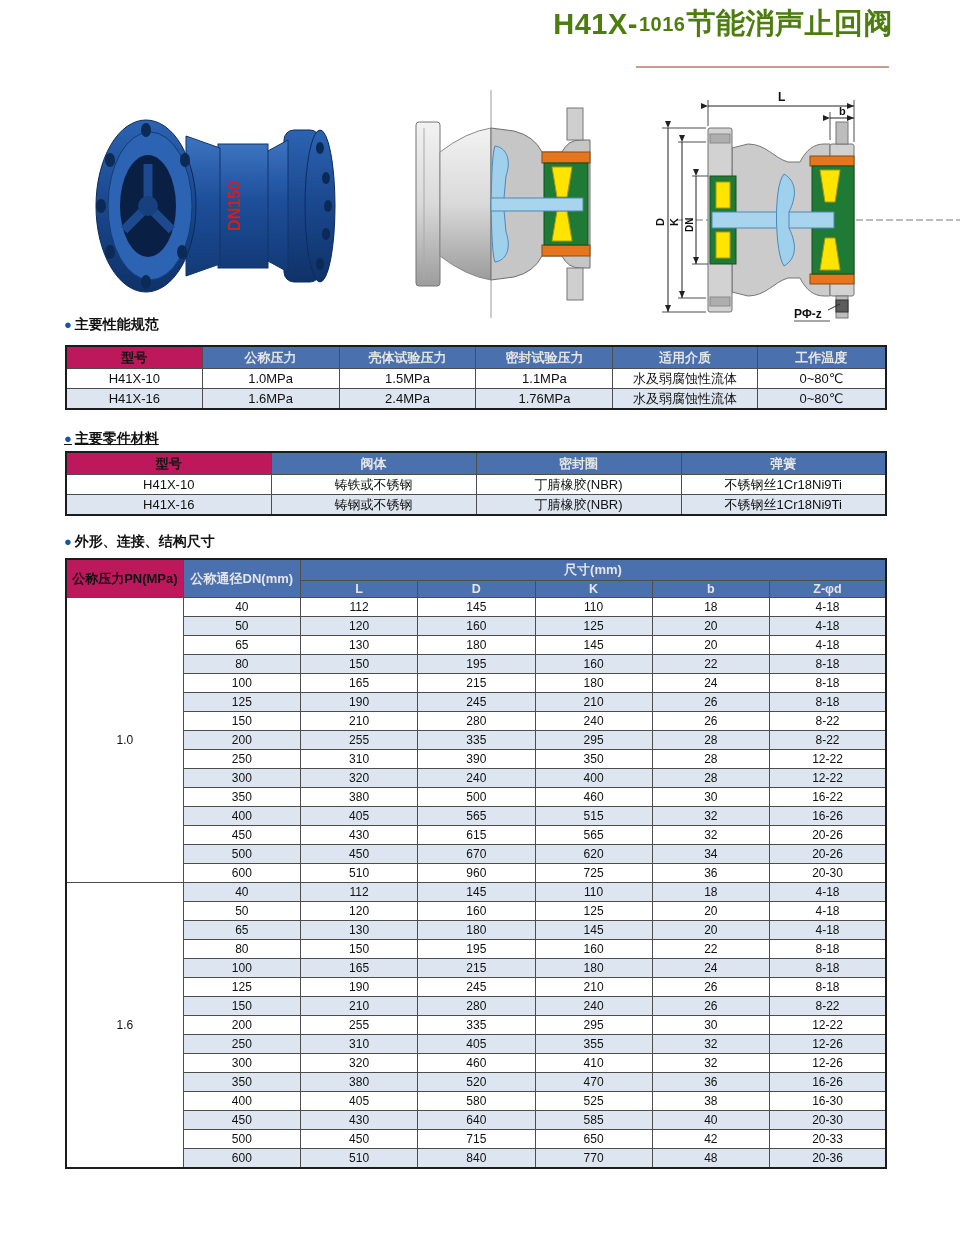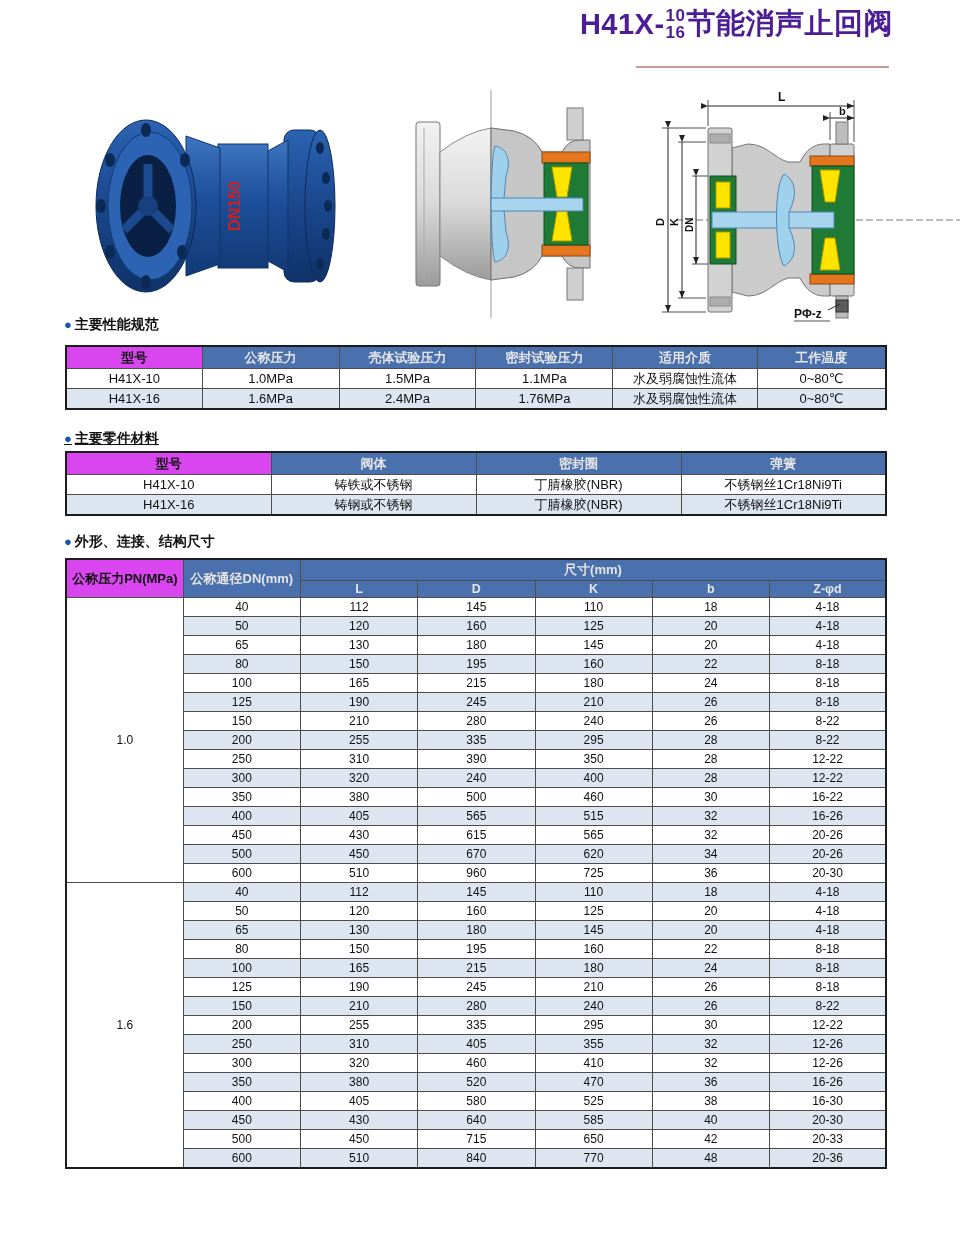--- a/index.html
+++ b/index.html
@@ -1,36 +1,36 @@
 <!DOCTYPE html>
 <html><head>
 <meta charset="utf-8">
 <style>
   html,body{margin:0;padding:0;background:#fff;}
   .page{position:relative;width:971px;height:1241px;background:#ffffff;overflow:hidden;
         font-family:"Liberation Sans","DejaVu Sans",sans-serif;color:#111;}
 
   
   .title{position:absolute;top:4px;right:78px;display:flex;align-items:center;
-         font-size:29px;font-weight:bold;letter-spacing:0.5px;color:#4c1d95;}
-  .frac{display:inline-flex;flex-direction:column;align-items:center;line-height:1;
-        font-size:17px;font-weight:bold;margin:0 1px;}
+         font-size:29px;font-weight:bold;letter-spacing:0.5px;color:#4d7c0f;}
+  .frac{display:inline-flex;flex-direction:row;align-items:center;line-height:1;
+        font-size:20px;font-weight:bold;margin:0 1px;}
   .title-rule{position:absolute;top:66px;left:636px;width:253px;height:2px;background:#c79a92;}
 
   
   .sec{position:absolute;left:64px;font-size:14px;font-weight:bold;color:#121212;}
   .sec .bullet{color:#1156a8;margin-right:3px;font-size:13px;}
 
   
   table{border-collapse:collapse;table-layout:fixed;position:absolute;left:65px;width:822px;
         font-size:13px;background:#fff;}
   th,td{border:1px solid #4d4d4d;text-align:center;padding:0;overflow:hidden;white-space:nowrap;}
   table{border:2px solid #1c1c1c;}
   th.bl{background:#4a70ad;color:#e5e5e5;font-weight:bold;}
-  th.wh{background:#d946ef;color:#111;font-weight:bold;}
+  th.wh{background:#be185d;color:#111;font-weight:bold;}
   tr.alt td{background:#dce5f0;}
   td.pn-cell{background:#ffffff !important;font-size:13px;margin-left:32px;}
   .spec th{height:21px;} .spec td{height:19px;text-align:center;}
   .dims th.top{height:20px;} .dims th.sub{height:16px;font-size:12.5px;}
   .dims td{height:18px;line-height:18px;font-size:12px;}
 
   #perf-table{top:345px;} #mat-table{top:451px;} #dim-table{top:558px;}
   #sec-perf{top:316px;} #sec-mat{top:430px;text-decoration:underline;} #sec-dim{top:533px;}
 
   

